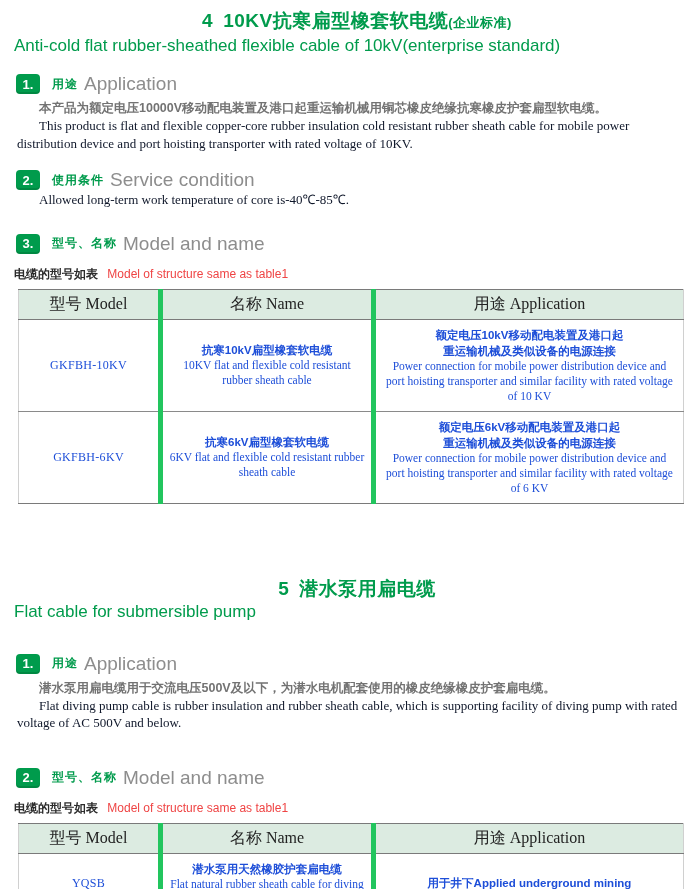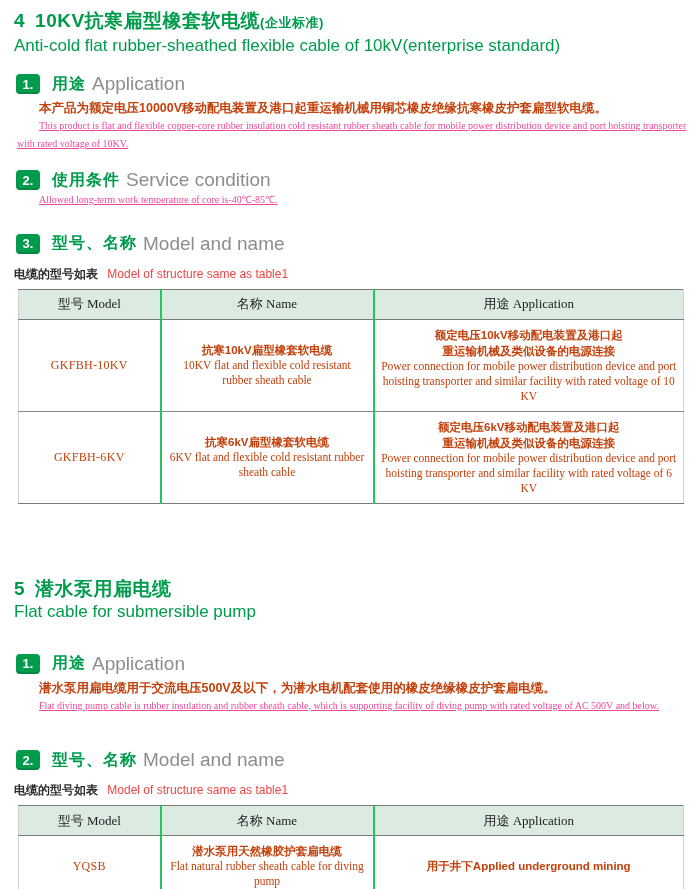--- a/index.html
+++ b/index.html
@@ -16,20 +16,21 @@
 
   
   .chapter { margin-left: 14px; }
   .chapter-zh {
     font-family: "Liberation Sans", sans-serif;
     font-weight: bold;
     font-size: 19px;
     line-height: 25px;
     color: #009b4c;
     letter-spacing: 0.5px;
+    text-align: center;
   }
   .chapter-zh .ch-num { margin-right: 10px; }
   .chapter-zh .ch-suffix { font-size: 13px; font-weight: bold; }
   .chapter-en {
     font-family: "Liberation Sans", sans-serif;
     font-size: 17px;
     line-height: 22px;
     color: #009b4c;
     font-weight: normal;
   }
@@ -49,21 +50,21 @@
     border-radius: 4px;
     background: #009b4c;
     color: #ffffff;
     font-weight: bold;
     font-size: 13px;
     font-family: "Liberation Sans", sans-serif;
     box-shadow: inset 0 -2px 0 rgba(0,0,0,0.12);
   }
   .h-zh {
     margin-left: 12px;
-    font-size: 16px;
+    font-size: 12px;
     font-weight: bold;
     color: #009b4c;
     letter-spacing: 1px;
   }
   .h-en {
     margin-left: 6px;
     font-size: 19px;
     color: #8d8d8d;
   }
 
@@ -71,28 +72,27 @@
   .para {
     margin-left: 17px;
     margin-right: 8px;
     text-indent: 22px;
   }
   .para-zh {
     font-family: "Liberation Sans", sans-serif;
     font-weight: bold;
     font-size: 12.5px;
     line-height: 17px;
-    color: #c2410c;
+    color: #737373;
   }
   .para-en {
     font-family: "Liberation Serif", serif;
-    font-size: 10px;
+    font-size: 13px;
     line-height: 17.5px;
-    color: #ec4899;
-    text-decoration: underline;
+    color: #0f172a;
   }
 
   
   .table-note {
     margin-left: 14px;
     font-size: 12px;
   }
   .note-zh { font-weight: bold; font-family: "Liberation Sans", sans-serif; color: #2b2b2b; }
   .note-en { font-family: Liberation Sans, sans-serif; color: #ef4444; margin-left: 6px; }
 
@@ -104,40 +104,40 @@
     table-layout: fixed;
     border-top: 1px solid #7a7a7a;
     border-bottom: 1px solid #7a7a7a;
     border-left: 1px solid #d0d0d0;
     border-right: 1px solid #d0d0d0;
   }
   table.model-table col.c1 { width: 142px; }
   table.model-table col.c2 { width: 213px; }
   table.model-table col.c3 { width: 310px; }
   table.model-table th, table.model-table td {
-    border-left: 2px solid #22c55e;
+    border-left: 5px solid #22c55e;
     border-right: 1px solid #ababab;
     text-align: center;
     vertical-align: middle;
   }
   table.model-table th:first-child, table.model-table td:first-child { border-left: none; }
   table.model-table th:last-child, table.model-table td:last-child { border-right: none; }
   table.model-table thead th {
     background: #dcebe1;
     height: 30px;
-    font-size: 13px;
+    font-size: 16px;
     font-weight: normal;
     font-family: "Liberation Serif", serif;
     color: #222222;
     border-bottom: 1px solid #7a7a7a;
   }
   table.model-table tbody td {
     border-bottom: 1px solid #8a8a8a;
     padding: 7px 6px;
-    color: #c2410c;
+    color: #1d4ed8;
   }
   table.model-table tbody tr:last-child td { border-bottom: none; }
   .cell-model {
     font-family: "Liberation Serif", serif;
     font-size: 12px;
     letter-spacing: 0.3px;
   }
   .cell-zh {
     display: block;
     font-family: "Liberation Sans", sans-serif;

